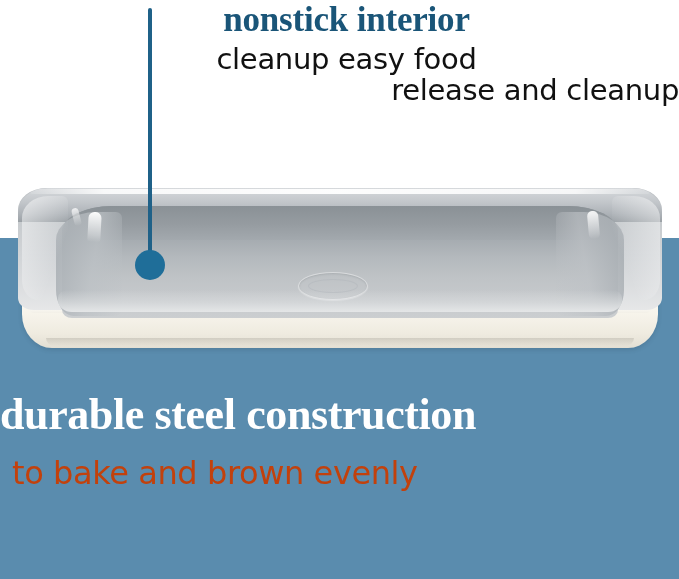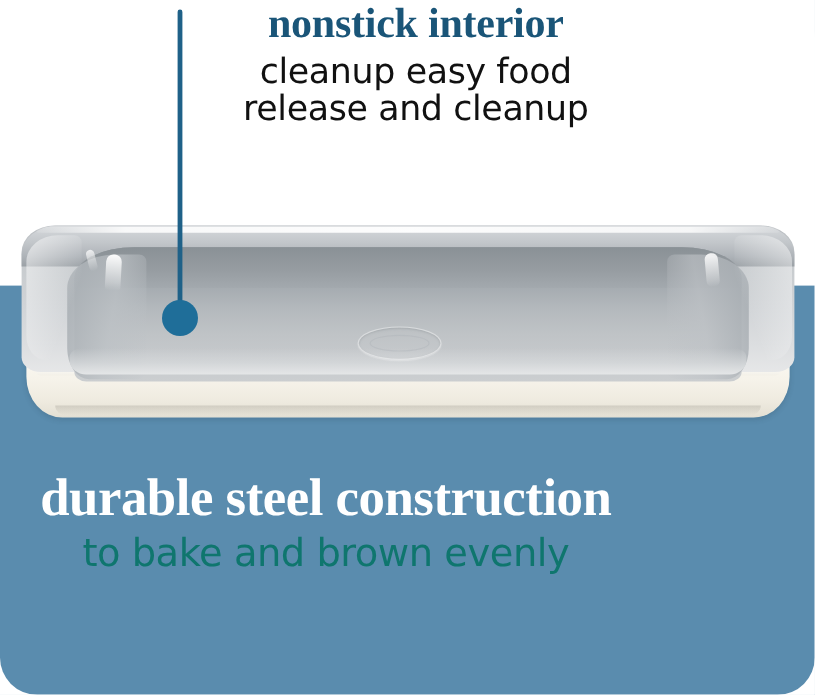--- a/index.html
+++ b/index.html
@@ -7,21 +7,20 @@
     padding: 0;
     background: #ffffff;
   }
   #stage {
     position: relative;
     width: 679px;
     height: 579px;
     overflow: hidden;
     background: #ffffff;
     font-family: "Liberation Sans", sans-serif;
-    border-radius: 31px;
   }
 
   
   .band-white {
     position: absolute;
     left: 0; top: 0;
     width: 679px; height: 238px;
     background: #ffffff;
   }
   .band-blue {
@@ -314,38 +313,38 @@
     border: 1px solid rgba(170,176,180,0.5);
     opacity: 0.7;
   }
 
   
   .bottom-text {
     position: absolute;
     left: 0;
     top: 392px;
     width: 543px;
-    text-align: center;
+    text-align: left;
   }
   .headline-bottom {
     font-family: "Liberation Serif", serif;
     font-weight: bold;
     font-size: 44px;
     line-height: 46px;
     color: #ffffff;
     margin: 0;
     letter-spacing: -0.4px;
   }
   .sub-bottom {
     font-family: "DejaVu Sans", sans-serif;
     font-weight: 400;
     font-size: 32px;
     line-height: 34px;
-    color: #0f766e;
-    margin: 0;
+    color: #c2410c;
+    margin: 12px;
     padding-top: 6px;
     letter-spacing: -0.4px;
   }
 </style>
 </head>
 <body>
 
 <div id="stage">
 
   <div class="band-white"></div>
@@ -371,21 +370,21 @@
     <div class="pan-logo-inner"></div>
     <div class="pan-base-shadowline"></div>
   </div>
 
   <div class="leader-line"></div>
   <div class="leader-dot"></div>
 
   <div class="top-text">
     <p class="headline-top">nonstick interior</p>
     <p class="sub-top">cleanup easy food</p>
-    <p class="sub-top" style="padding-top:0;">release and cleanup</p>
+    <p class="sub-top" style="padding-top:0;text-align:right;">release and cleanup</p>
   </div>
 
   <div class="bottom-text">
     <p class="headline-bottom">durable steel construction</p>
     <p class="sub-bottom">to bake and brown evenly</p>
   </div>
 
 </div>
 
 </body></html>

